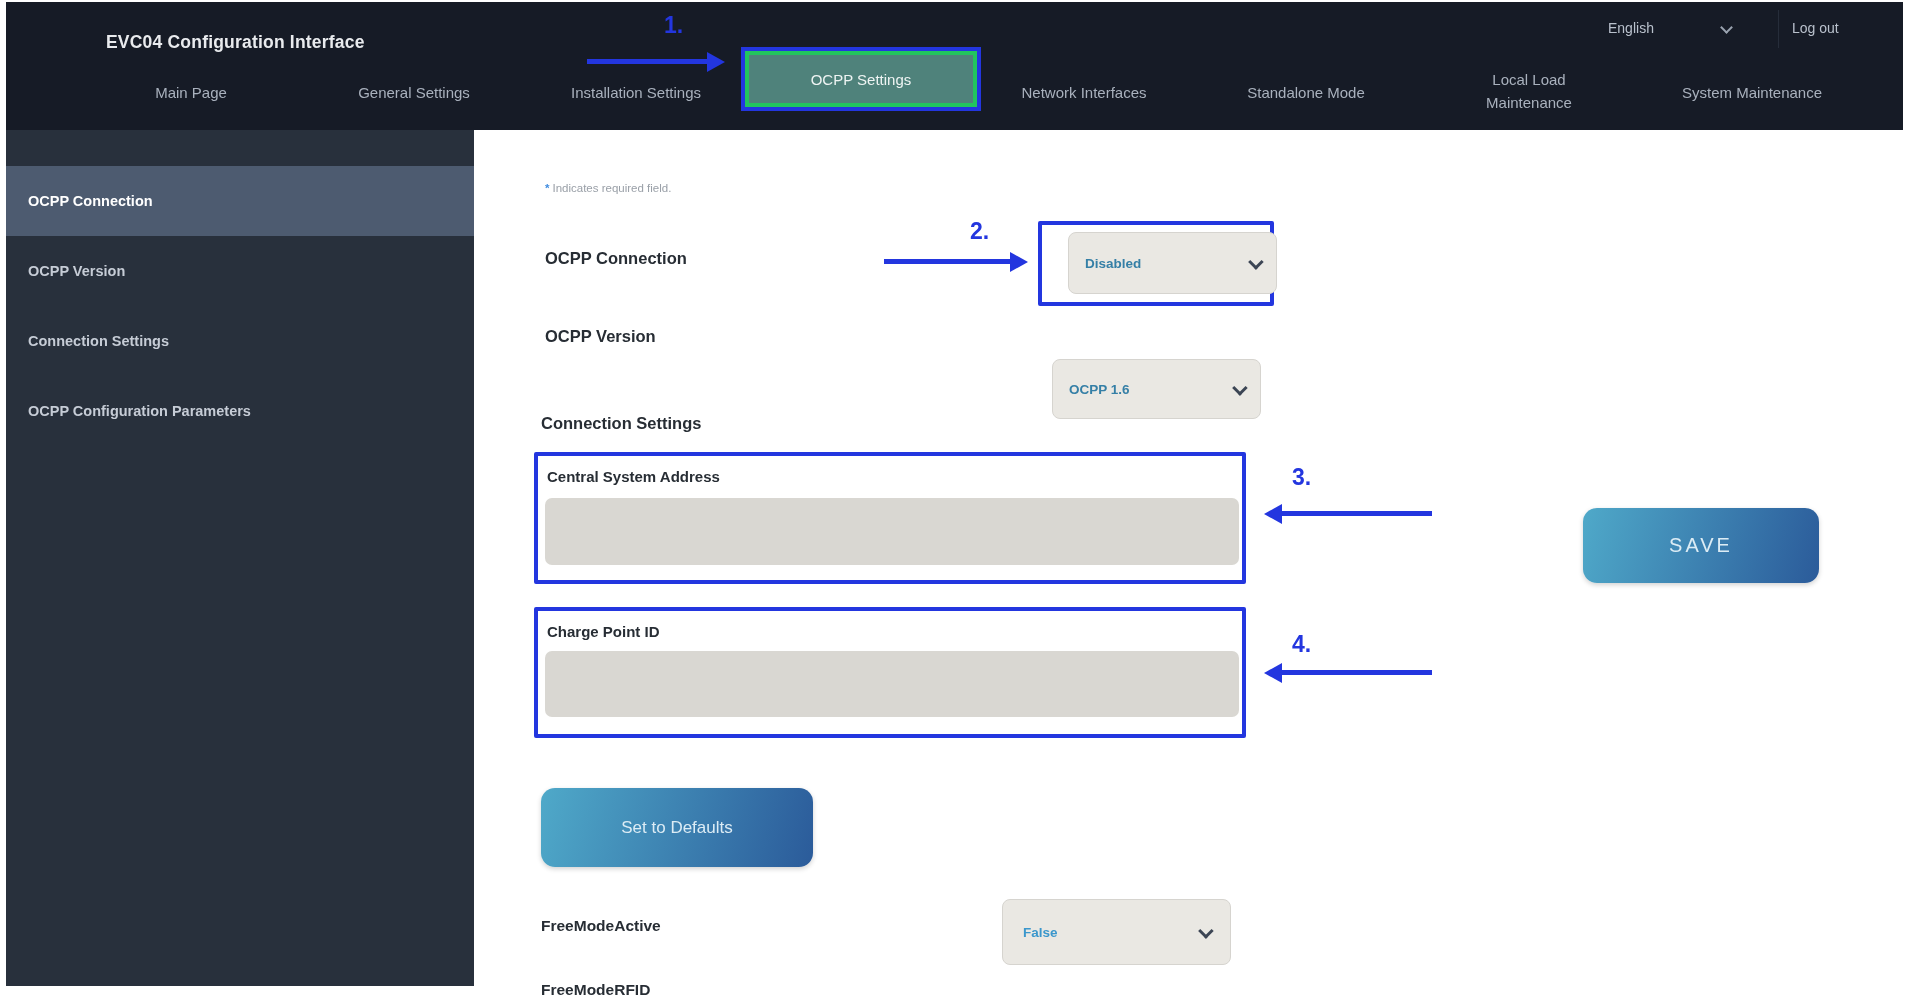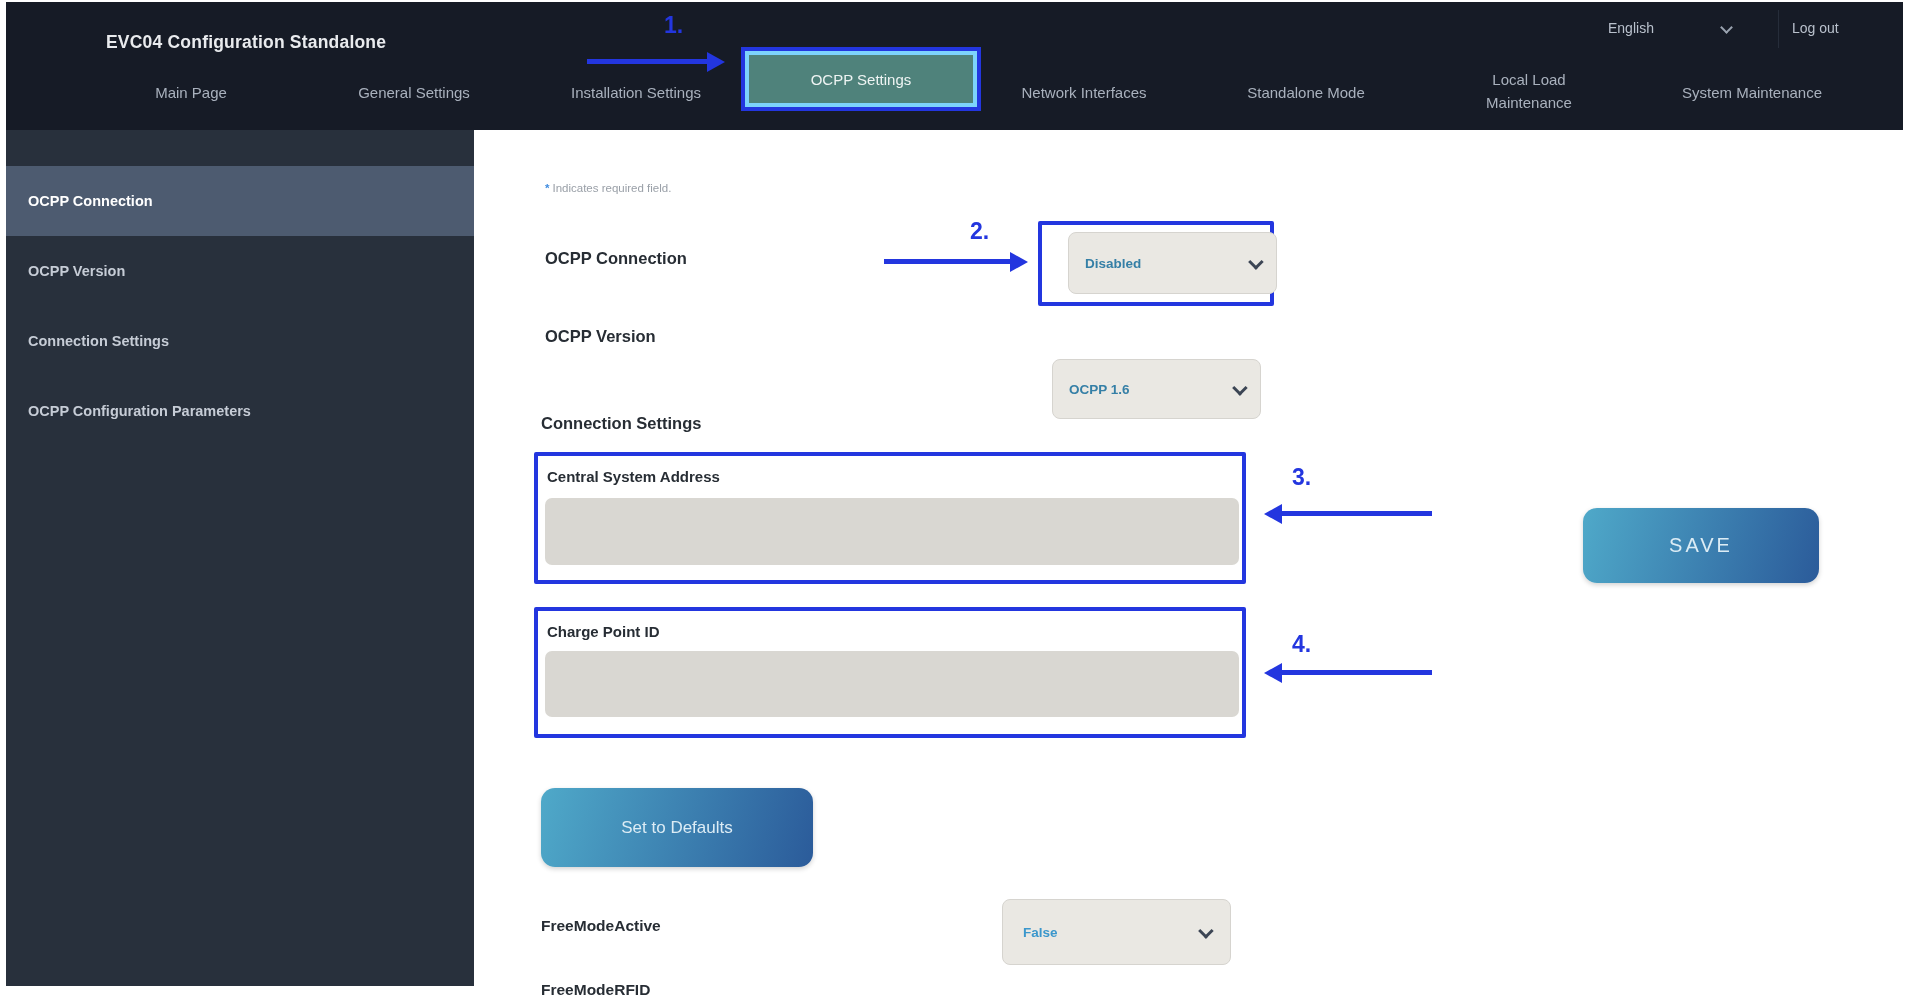--- a/index.html
+++ b/index.html
@@ -11,21 +11,21 @@
   .topbar { position:absolute; left:6px; top:2px; width:1897px; height:128px; background:#161b26; }
   .app-title { position:absolute; left:100px; top:30px; font-size:17.5px; font-weight:bold; color:#e9ebee; letter-spacing:.2px; }
   .lang { position:absolute; left:1602px; top:18px; font-size:14px; color:#b9c1cc; cursor:pointer; }
   .lang-sep { position:absolute; left:1772px; top:8px; width:1px; height:38px; background:#262d3a; }
   .logout { position:absolute; left:1786px; top:18px; font-size:14px; color:#b9c1cc; cursor:pointer; }
   .chev { display:inline-block; width:9px; height:9px; border-right:2.5px solid #9aa3b0; border-bottom:2.5px solid #9aa3b0; transform:rotate(45deg); }
   .lang-chev { position:absolute; left:1716px; top:21px; }
 
   .nav-item { position:absolute; top:82px; transform:translateX(-50%); font-size:15px; color:#a9b1bd; white-space:nowrap; cursor:pointer; }
   .nav-item.two-line { top:66px; width:130px; white-space:normal; text-align:center; line-height:23px; }
-  .active-tab-box { position:absolute; left:735px; top:45px; width:240px; height:64px; border:4px solid #2336df; background:#7dd3fc; padding:4px; cursor:pointer; }
+  .active-tab-box { position:absolute; left:735px; top:45px; width:240px; height:64px; border:4px solid #2336df; background:#22c55e; padding:4px; cursor:pointer; }
   .active-tab-inner { width:100%; height:100%; background:#4f827b; color:#eef4f3; font-size:15px; display:flex; align-items:center; justify-content:center; }
 
   
   .ann-num { position:absolute; font-size:23px; font-weight:bold; color:#2336df; }
   .ann-line { position:absolute; height:5px; background:#2336df; }
   .ann-head-right { position:absolute; width:0; height:0; border-top:10px solid transparent; border-bottom:10px solid transparent; border-left:18px solid #2336df; }
   .ann-head-left { position:absolute; width:0; height:0; border-top:10px solid transparent; border-bottom:10px solid transparent; border-right:18px solid #2336df; }
   .ann-box { position:absolute; border:4px solid #2336df; border-radius:2px; }
 
   
@@ -51,21 +51,21 @@
   .save-btn { font-size:20px; letter-spacing:3px; }
   .defaults-btn { font-size:17px; }
   .partial-label { position:absolute; font-size:15.5px; font-weight:bold; color:#272d34; }
 </style>
 </head>
 <body>
 
 <div class="screen">
 
   <div class="topbar">
-    <div class="app-title">EVC04 Configuration Standalone</div>
+    <div class="app-title">EVC04 Configuration Interface</div>
 
     <div class="lang">
       <span>English</span>
     </div>
     <span class="chev lang-chev"></span>
     <div class="lang-sep"></div>
     <div class="logout">Log out</div>
 
     <div class="nav-item" style="left:185px">Main Page</div>
     <div class="nav-item" style="left:408px">General Settings</div>

